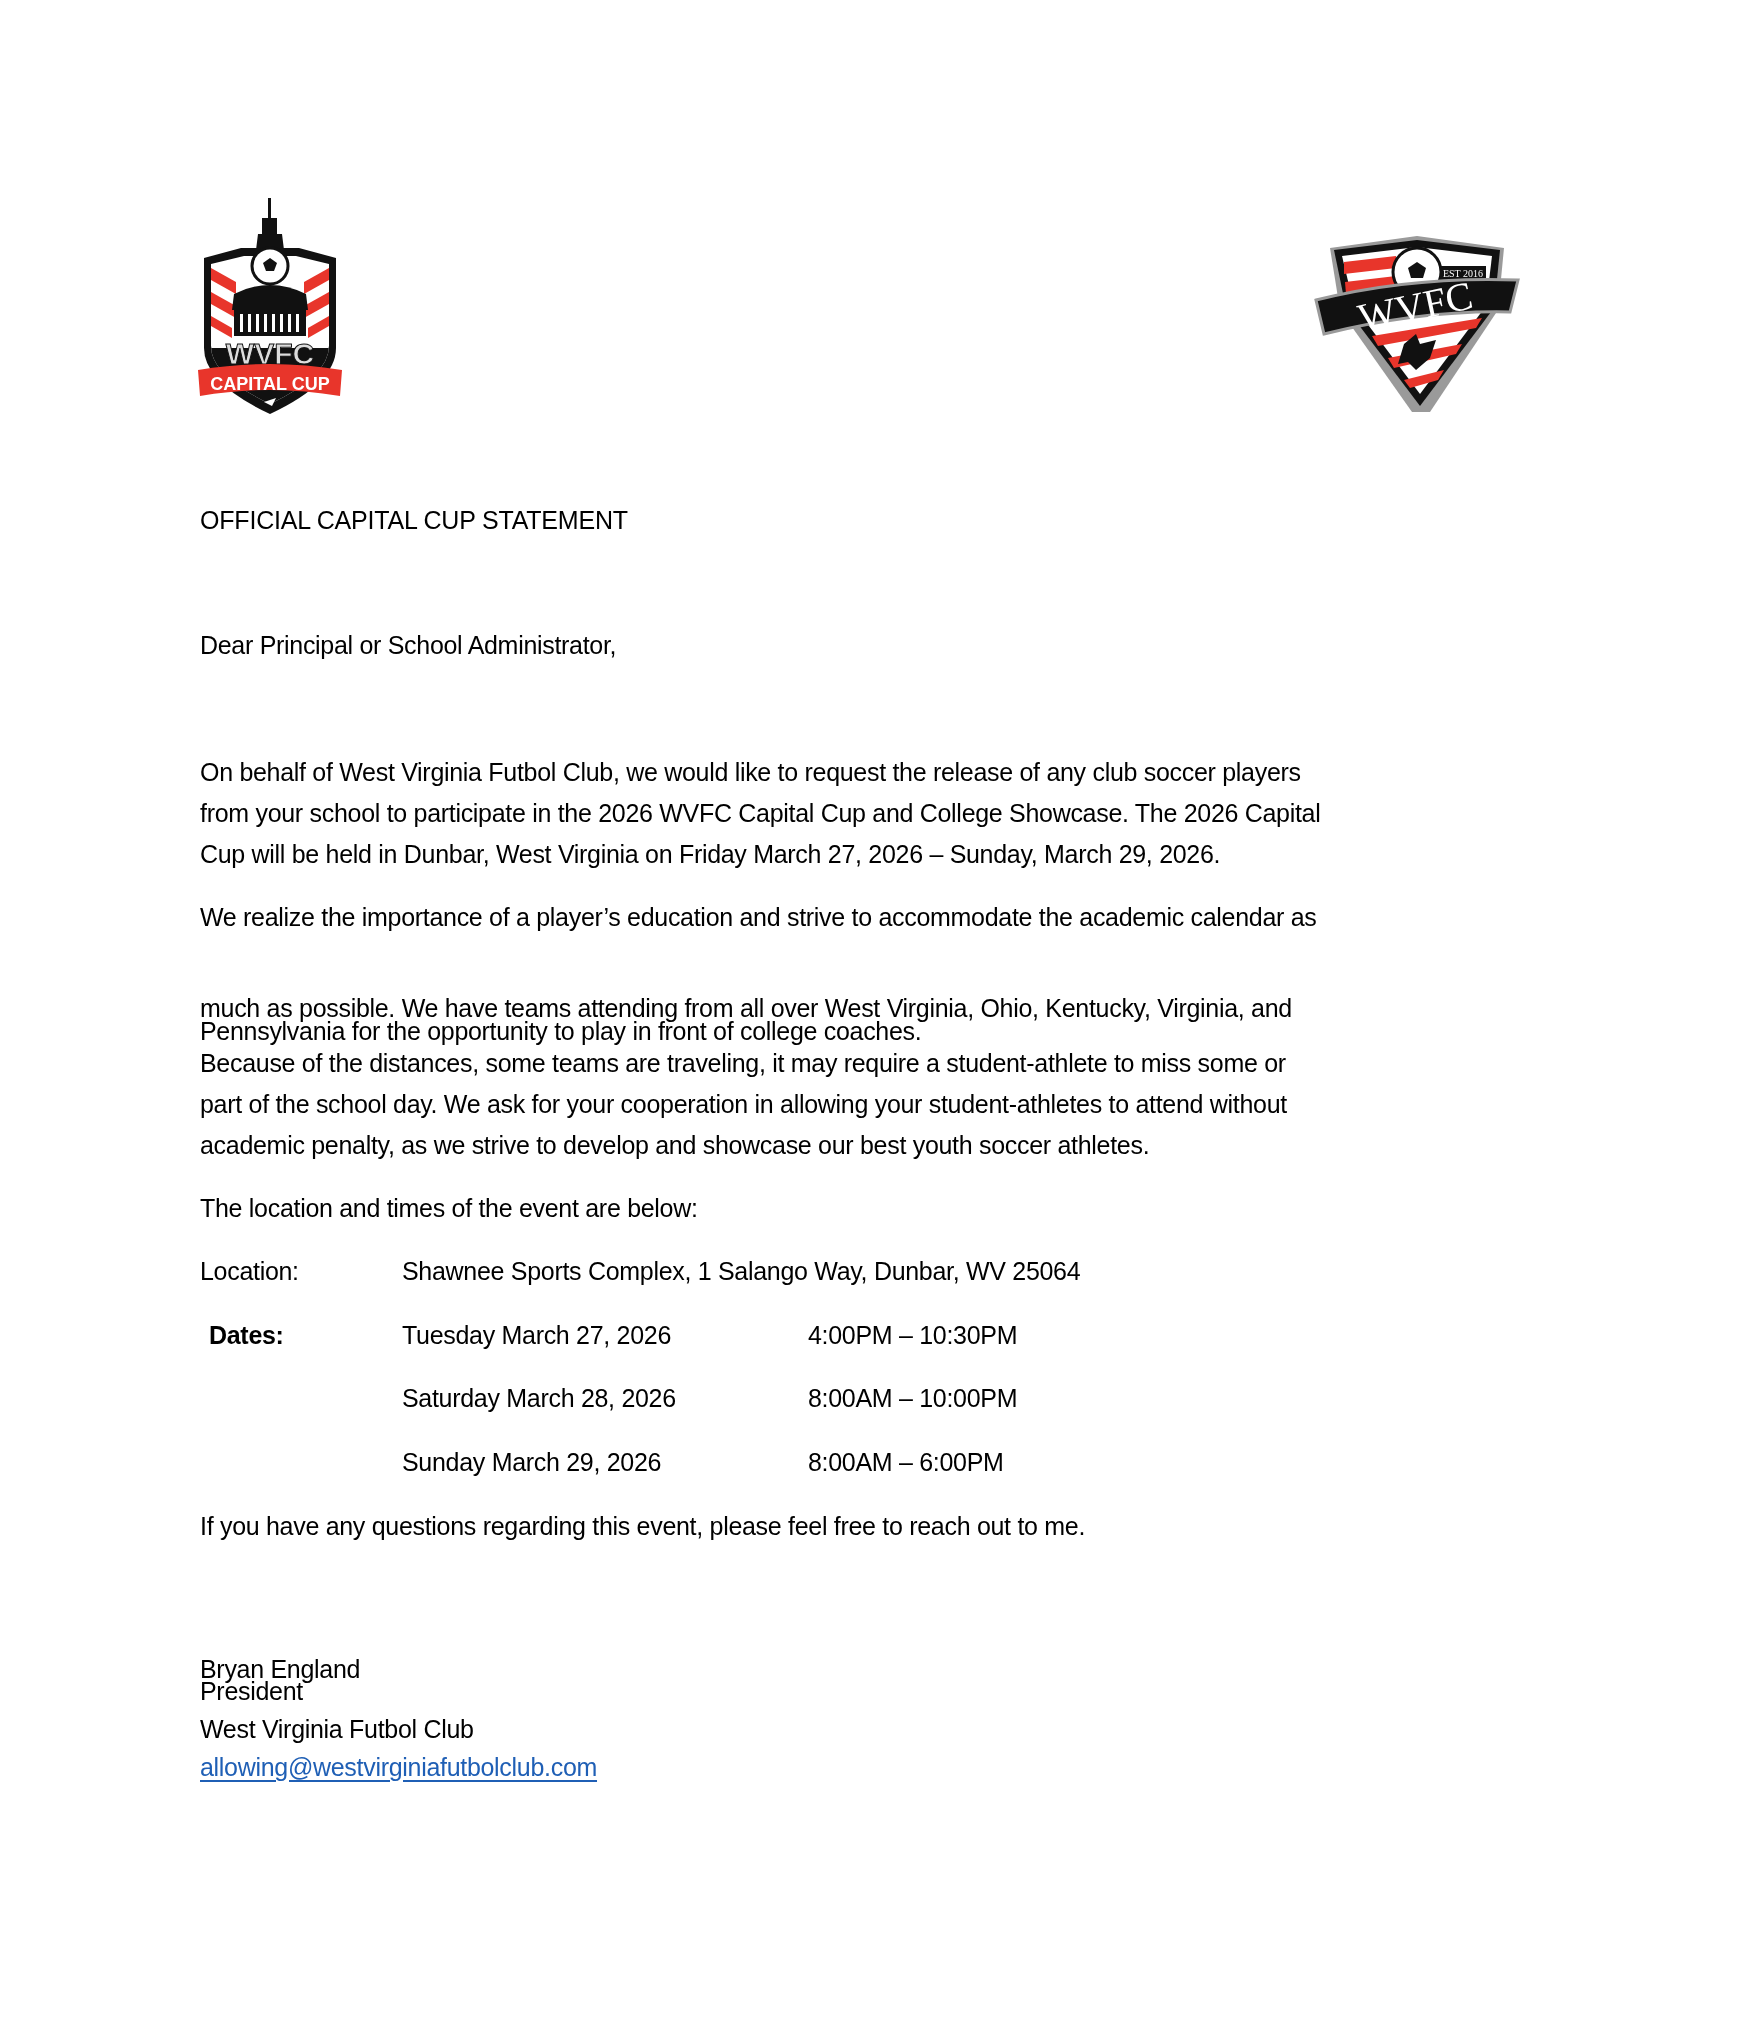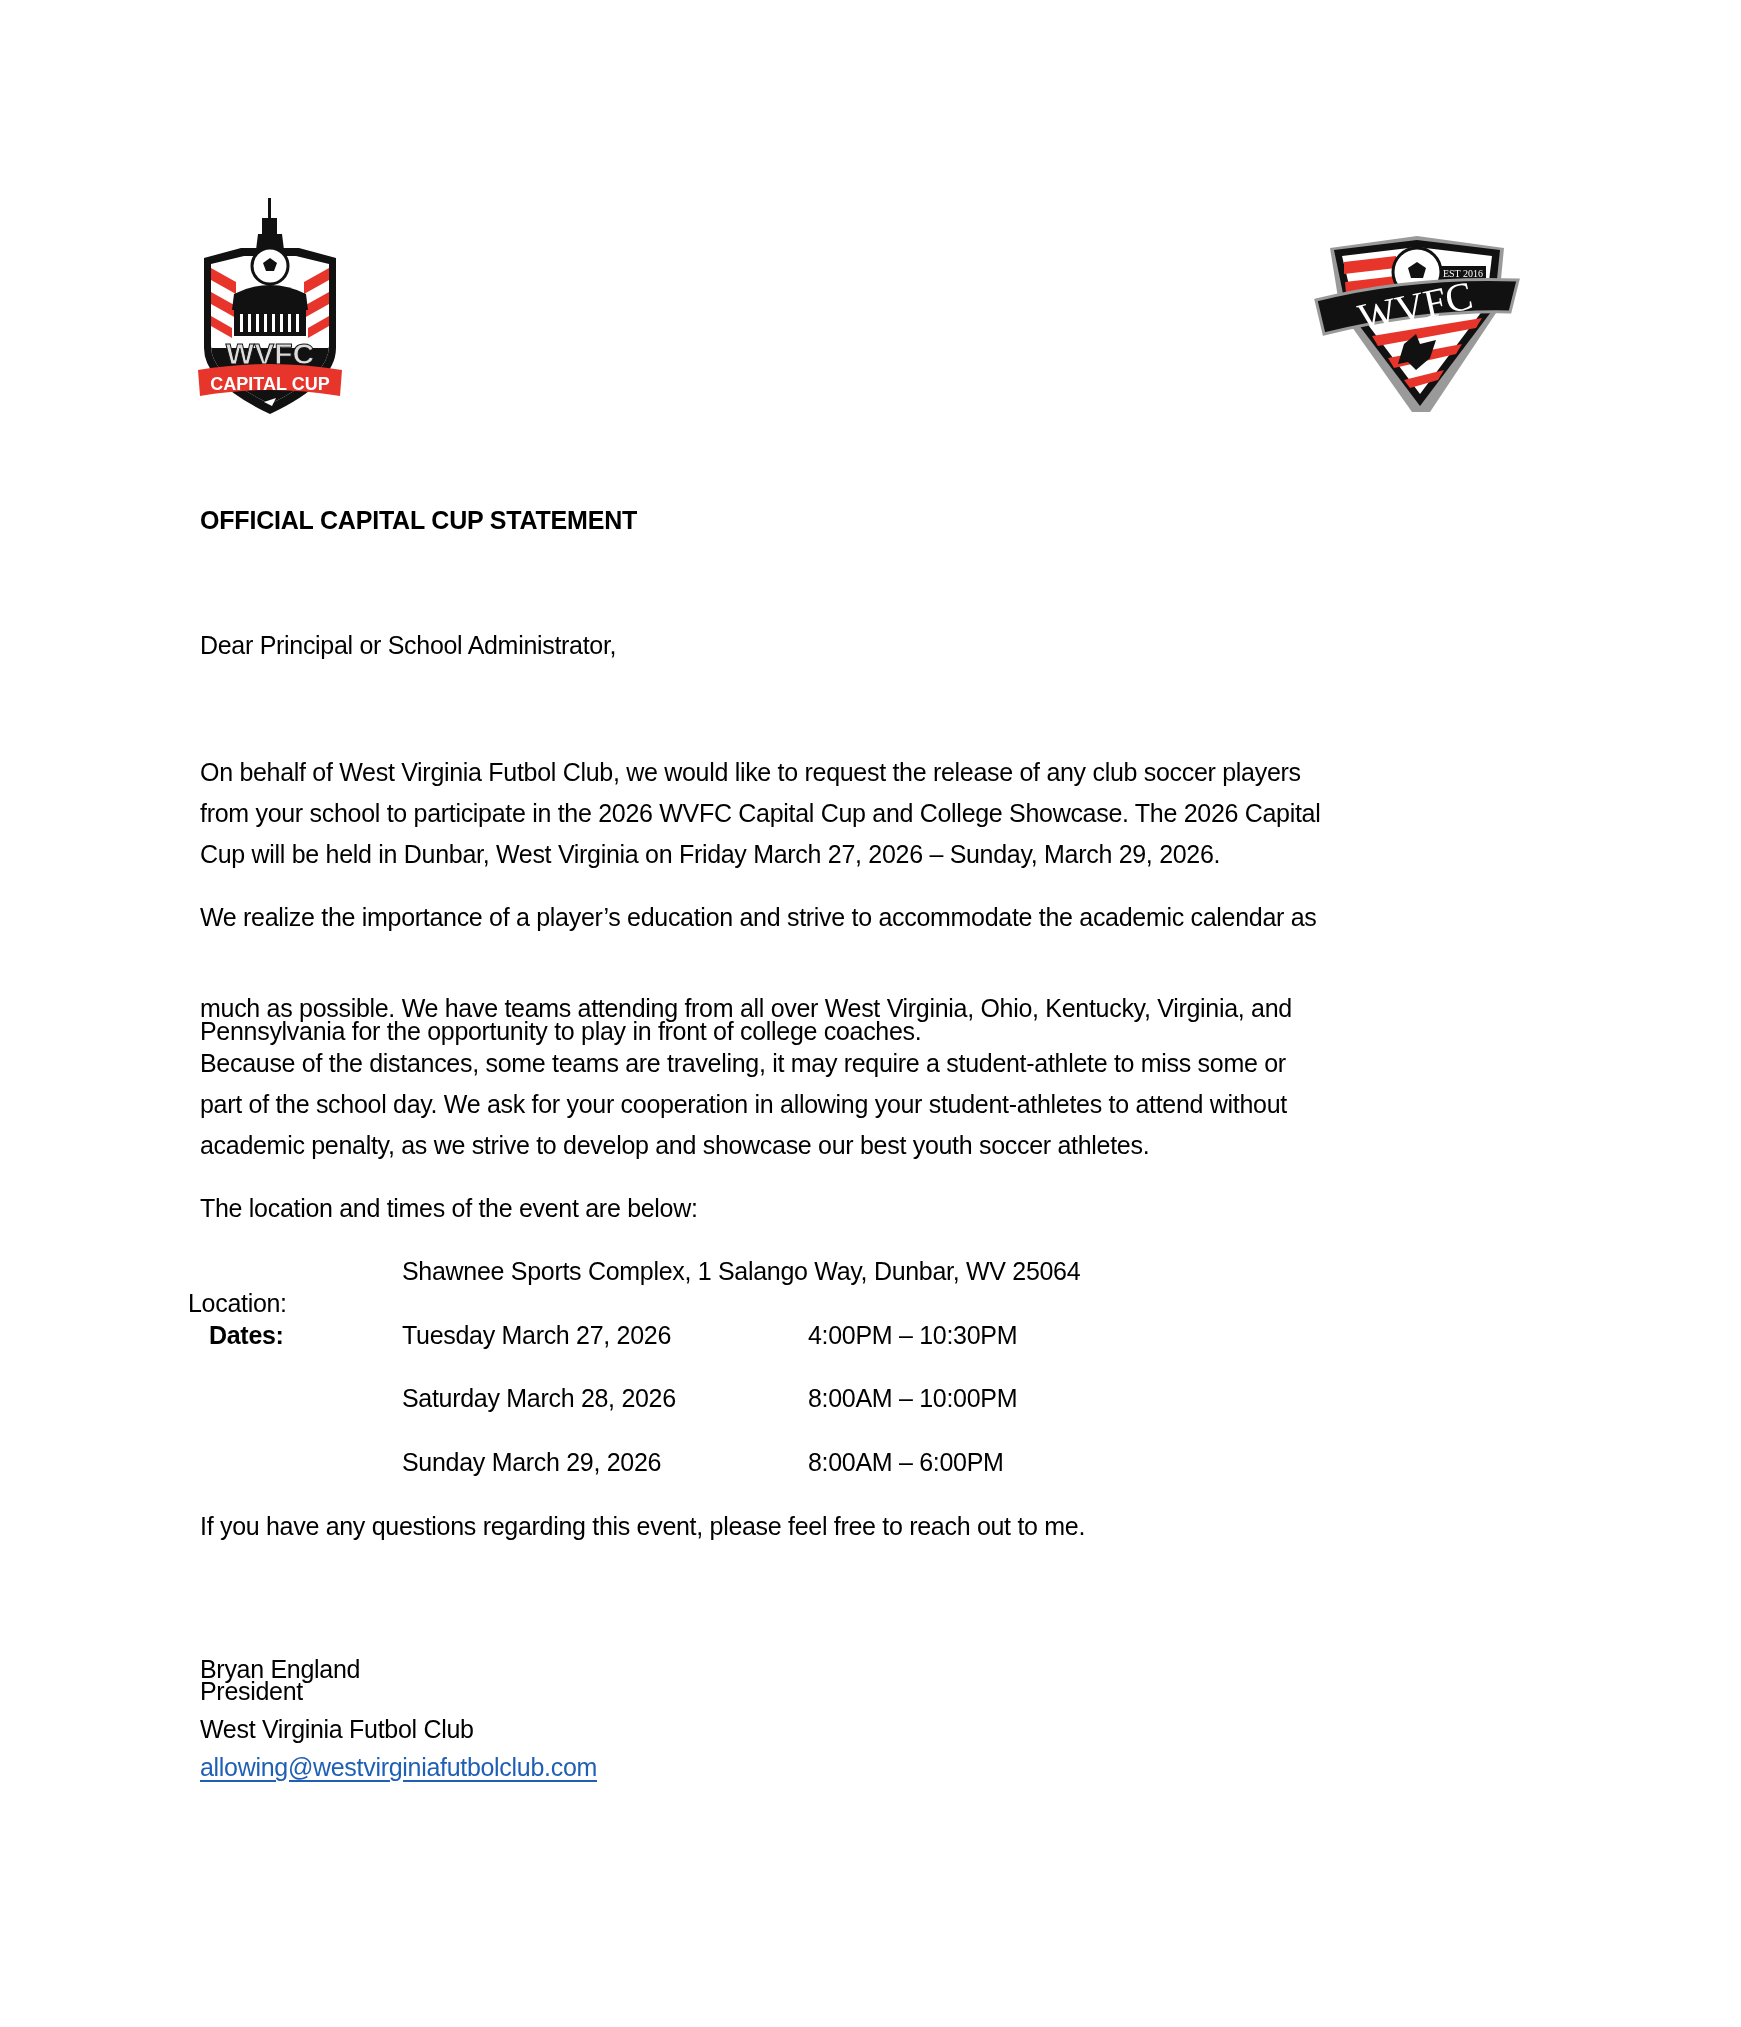--- a/index.html
+++ b/index.html
@@ -1,20 +1,20 @@
 <!DOCTYPE html>
 <html><head>
   <meta charset="utf-8">
   <style>
     html, body { margin: 0; padding: 0; background: #ffffff; }
     body { width: 1741px; height: 2027px; position: relative; overflow: hidden;
            font-family: "Liberation Sans", sans-serif; color: #000; }
     .abs { position: absolute; white-space: nowrap; }
     .txt { font-size: 25px; letter-spacing: -0.3px; line-height: 1; }
-    .title { font-weight: bold; font-size: 25px; letter-spacing: -0.2px; }
+    .title { font-weight: normal; font-size: 25px; letter-spacing: -0.2px; }
     .logo { position: absolute; }
     a.email { color: #1f5fb5; text-decoration: underline; text-decoration-thickness: 2px; text-underline-offset: 4px; }
   </style>
 </head>
 <body>
 
 <svg class="logo" style="left:196px; top:198px;" width="148" height="218" viewBox="0 0 148 218">
 
   <rect x="72" y="0" width="3" height="22" fill="#111"></rect>
   <rect x="66" y="20" width="15" height="16" fill="#111"></rect>
@@ -87,21 +87,21 @@
 <div class="abs txt" style="left:200px; top:905px;">We realize the importance of a player’s education and strive to accommodate the academic calendar as</div>
 <div class="abs txt" style="left:200px; top:996px;">much as possible.  We have teams attending from all over West Virginia, Ohio, Kentucky, Virginia, and</div>
 <div class="abs txt" style="left:200px; top:987px;margin-top:32px;">Pennsylvania for the opportunity to play in front of college coaches.</div>
 
 <div class="abs txt" style="left:200px; top:1051px;">Because of the distances, some teams are traveling, it may require a student-athlete to miss some or</div>
 <div class="abs txt" style="left:200px; top:1092px;">part of the school day.  We ask for your cooperation in allowing your student-athletes to attend without</div>
 <div class="abs txt" style="left:200px; top:1133px;">academic penalty, as we strive to develop and showcase our best youth soccer athletes.</div>
 
 <div class="abs txt" style="left:200px; top:1196px;">The location and times of the event are below:</div>
 
-<div class="abs txt" style="left:188px; top:1259px;margin-top:32px;">Location:</div>
+<div class="abs txt" style="left:200px; top:1259px;">Location:</div>
 <div class="abs txt" style="left:402px; top:1259px;">Shawnee Sports Complex, 1 Salango Way, Dunbar, WV 25064</div>
 
 <div class="abs txt" style="left:209px; top:1323px;font-weight:bold;">Dates:</div>
 <div class="abs txt" style="left:402px; top:1323px;">Tuesday March 27, 2026</div>
 <div class="abs txt" style="left:808px; top:1323px;">4:00PM – 10:30PM</div>
 <div class="abs txt" style="left:402px; top:1386px;">Saturday March 28, 2026</div>
 <div class="abs txt" style="left:808px; top:1386px;">8:00AM – 10:00PM</div>
 <div class="abs txt" style="left:402px; top:1450px;">Sunday March 29, 2026</div>
 <div class="abs txt" style="left:808px; top:1450px;">8:00AM – 6:00PM</div>
 

